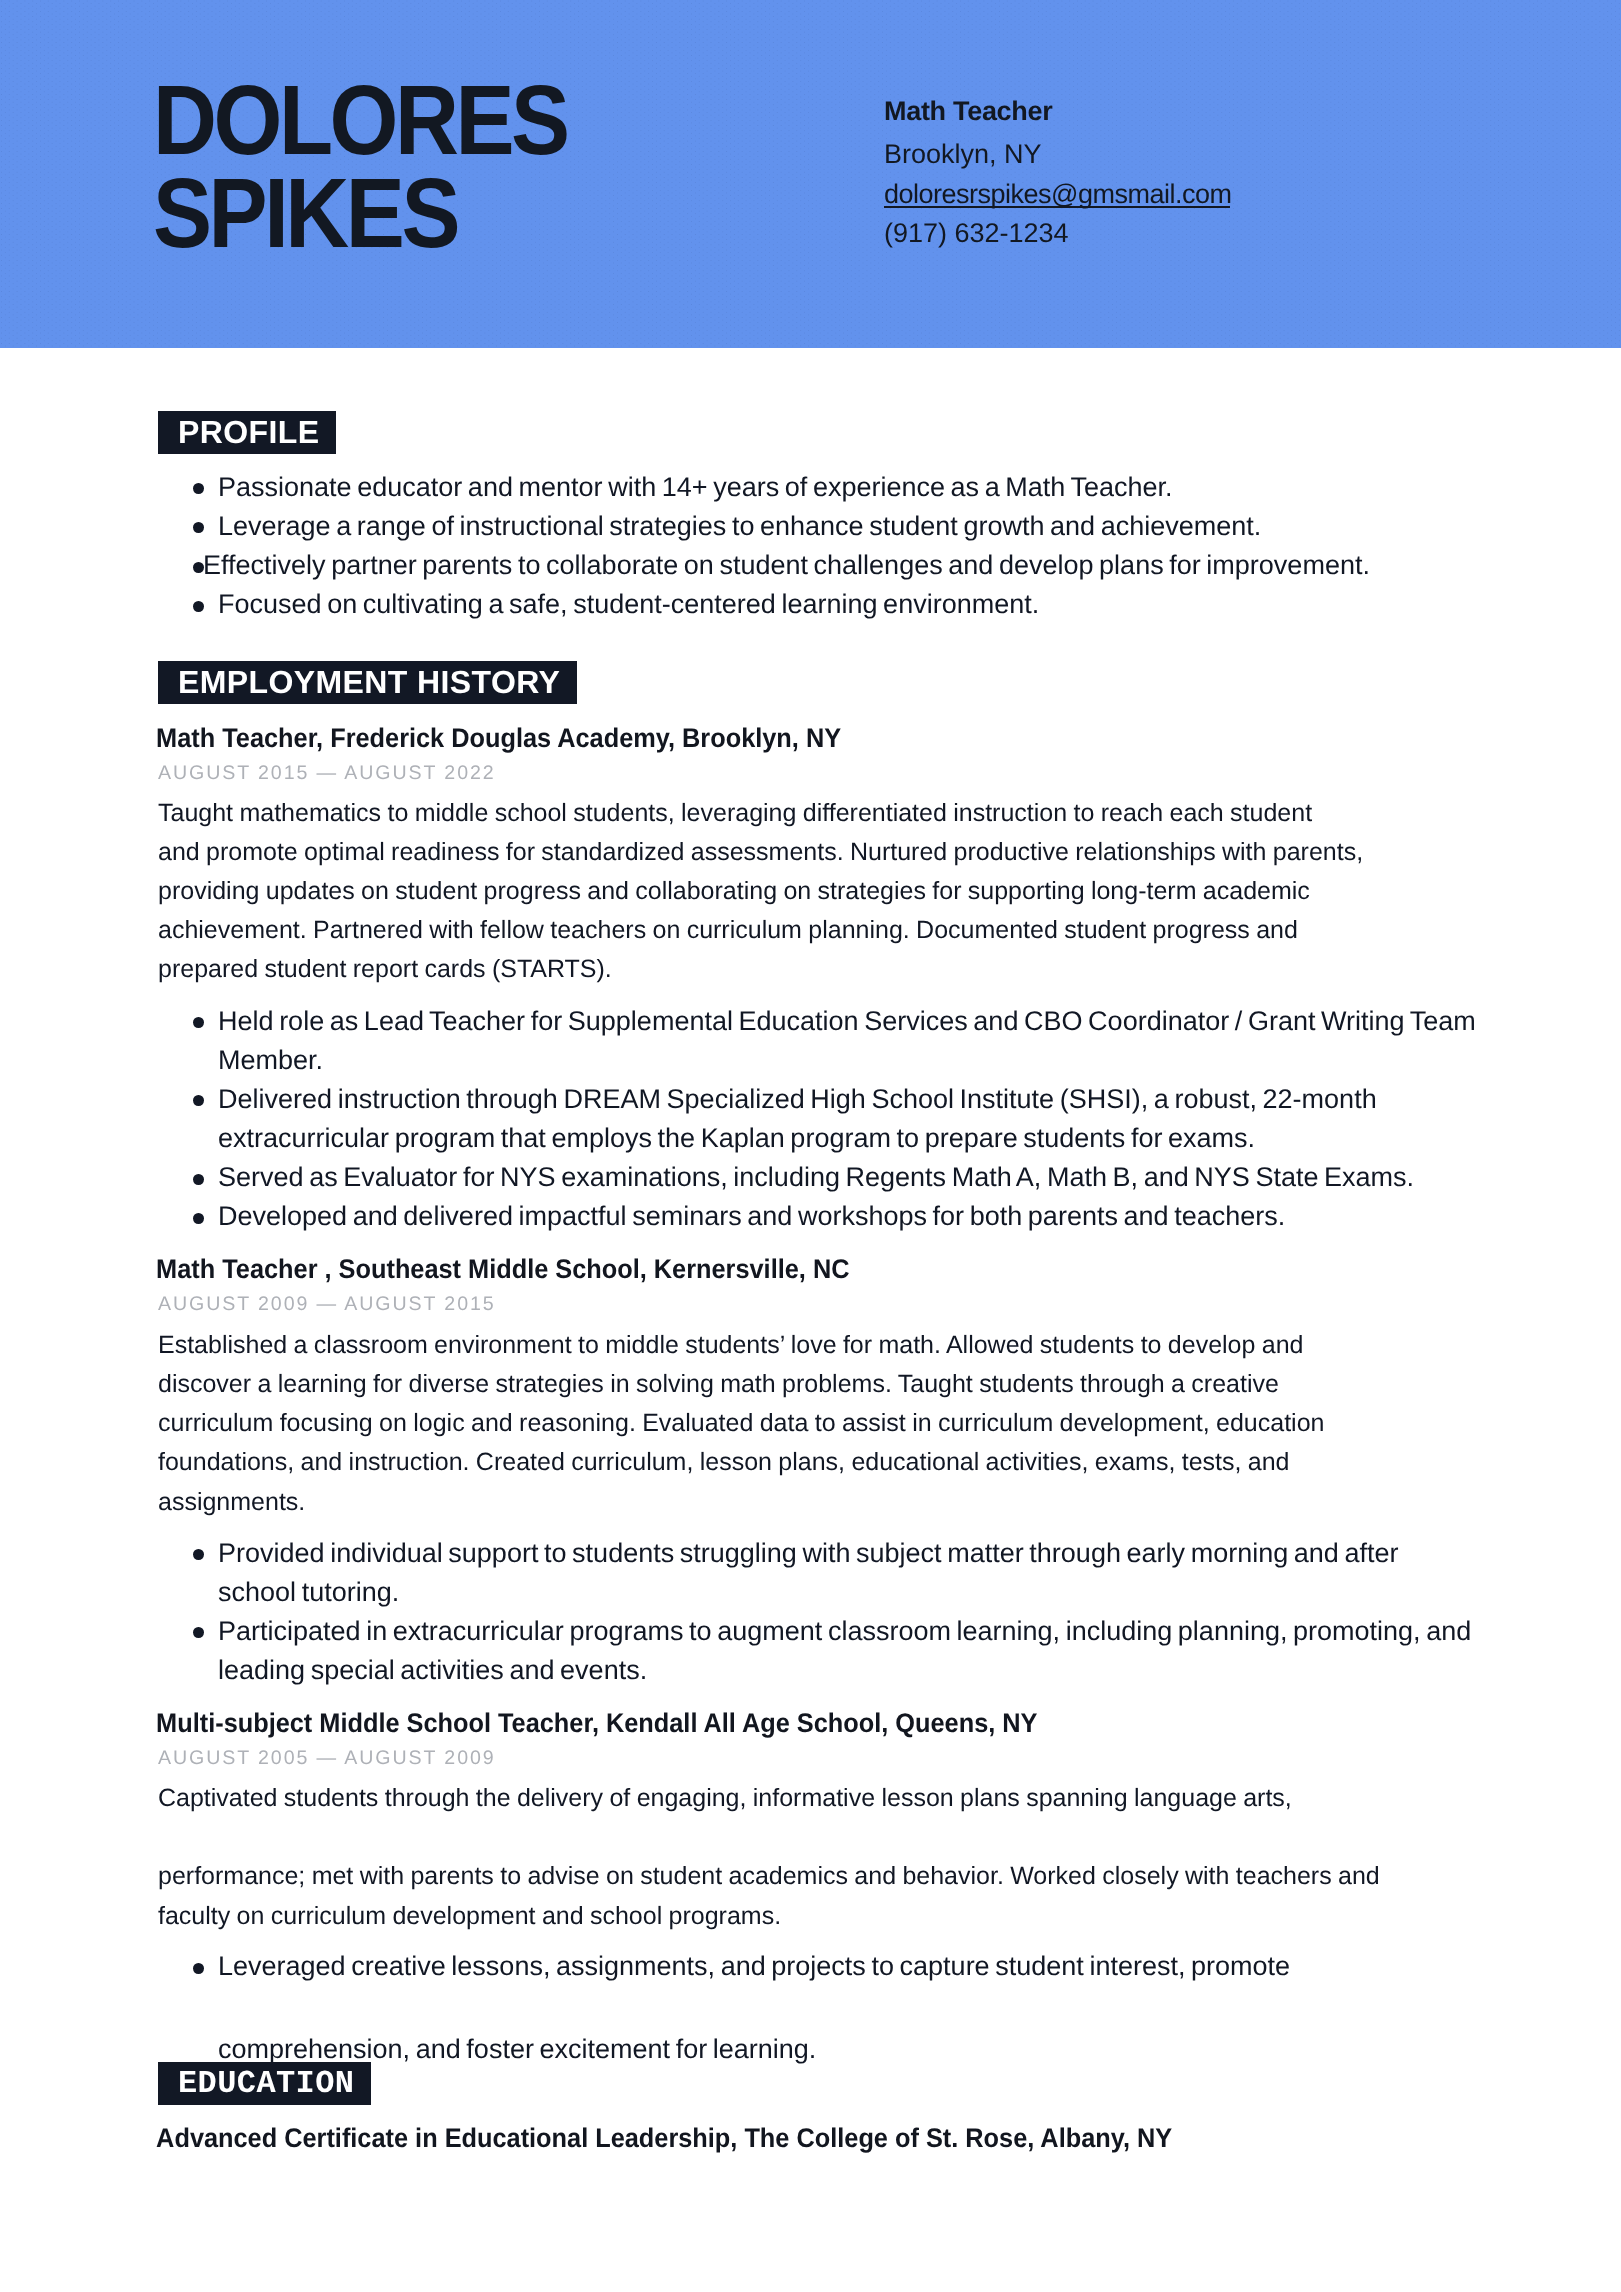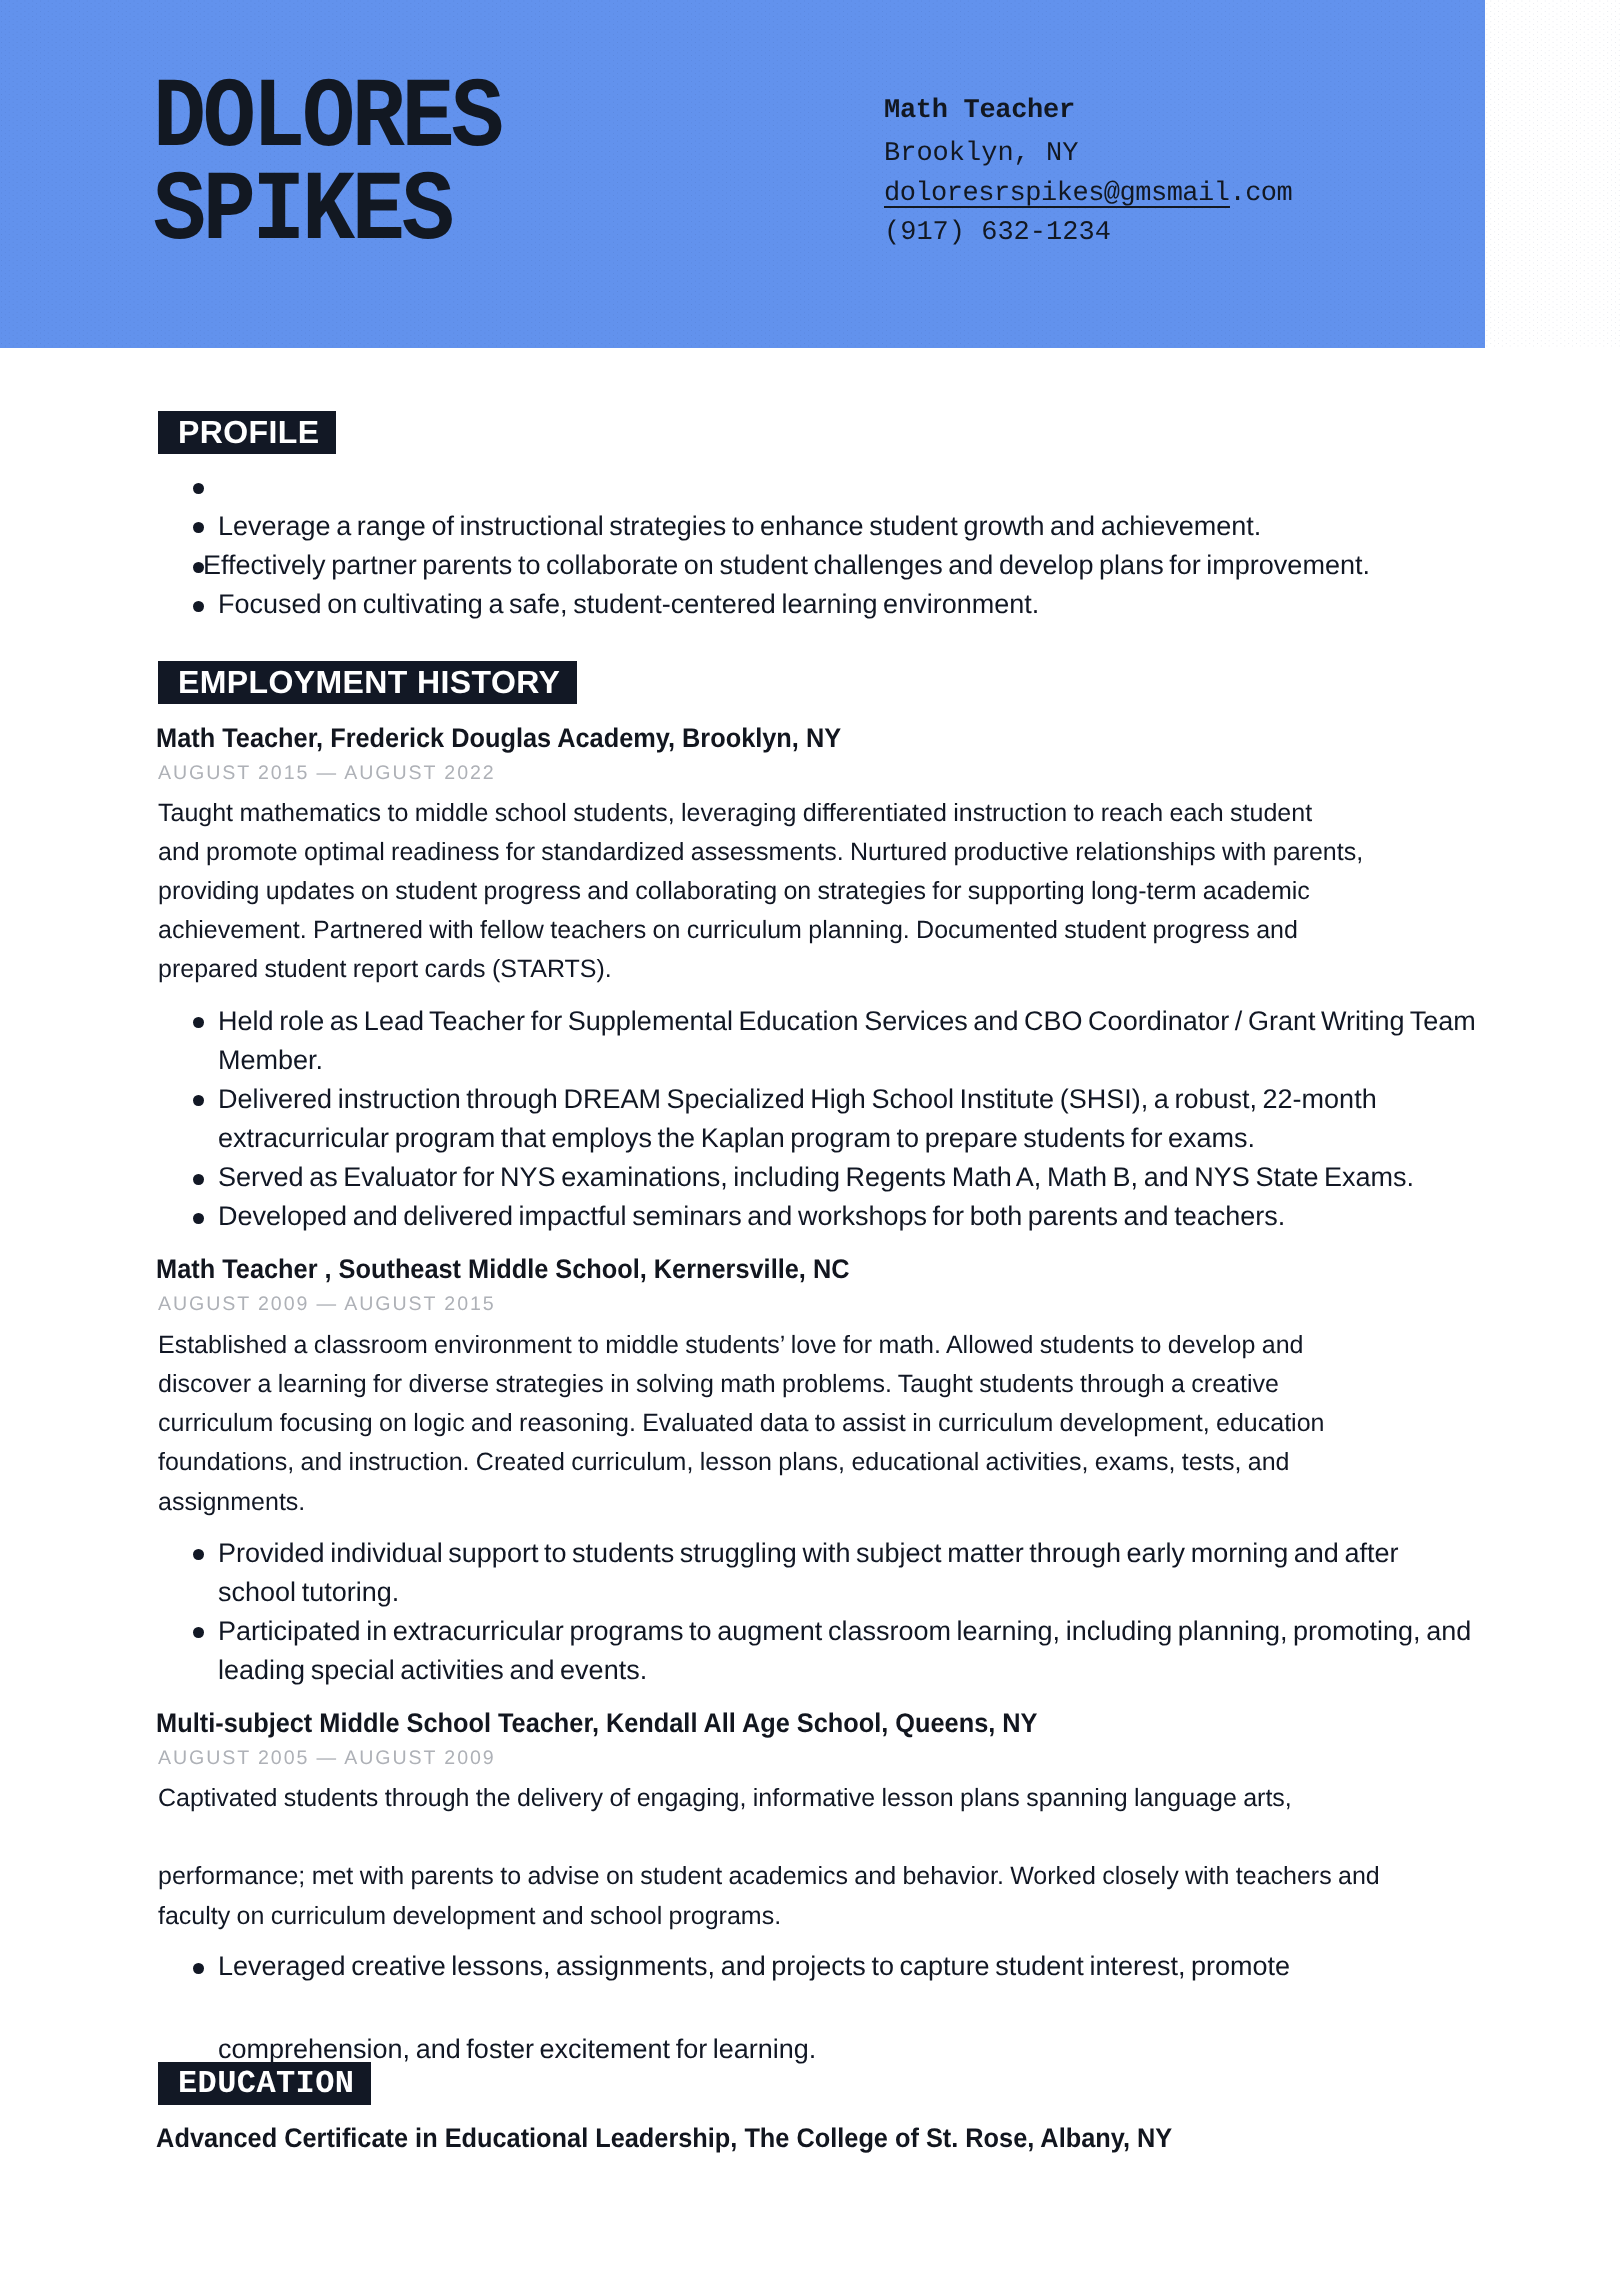--- a/index.html
+++ b/index.html
@@ -7,21 +7,21 @@
   html, body { width:1621px; height:2293px; background:#ffffff; }
   body {
     font-family:"Liberation Sans", sans-serif;
     color:#161c28;
     -webkit-font-smoothing:antialiased;
     text-rendering:geometricPrecision;
   }
   .page { position:relative; width:1621px; height:2293px; background:#ffffff; overflow:hidden; }
 
   
-  .header { position:absolute; left:0; top:0; width:1485px; height:348px; background:#6292ed;font-family:Liberation Mono, monospace; }
+  .header { position:absolute; left:0; top:0; width:1621px; height:348px; background:#6292ed; }
   .header-noise { position:absolute; left:0; top:0; width:1621px; height:348px;
     background-image:
       radial-gradient(circle at 0.5px 0.5px, rgba(30,50,100,0.11) 0.5px, transparent 0.7px),
       radial-gradient(circle at 0.5px 0.5px, rgba(30,50,100,0.10) 0.5px, transparent 0.7px);
     background-size: 7.8px 5.2px, 7.8px 5.2px;
     background-position: 1px 0.6px, 4.9px 3.2px;
   }
   .name-block { position:absolute; left:153px; top:0; width:745px; font-weight:700;
                 font-size:99px; line-height:99px; color:#121822; letter-spacing:-3.9px; }
   .name-block .nl { position:absolute; left:0; transform:scaleX(0.895); transform-origin:left center; white-space:pre; }
@@ -59,20 +59,21 @@
       <div class="cl role" style="top:98px">Math Teacher</div>
       <div class="cl" style="top:141px">Brooklyn, NY</div>
       <div class="cl email" style="top:181px"><span>doloresrspikes@gmsmail.com</span><span class="u"></span></div>
       <div class="cl" style="top:220px">(917) 632-1234</div>
     </div>
   </div>
 
   <div id="bodyLayer" class="body-layer">
     <div class="section" id="sec-profile">
         <div class="badge" style="left: 158px; top: 411px;">PROFILE</div>
+        <div class="ln bullet-line" style="left: 218px; top: 472px;">Passionate educator and mentor with 14+ years of experience as a Math Teacher.</div>
         <div class="dot" style="left: 193px; top: 483px;"></div>
         <div class="ln bullet-line" style="left: 218px; top: 511px;">Leverage a range of instructional strategies to enhance student growth and achievement.</div>
         <div class="dot" style="left: 193px; top: 522px;"></div>
         <div class="ln bullet-line" style="left: 203px; top: 550px;">Effectively partner parents to collaborate on student challenges and develop plans for improvement.</div>
         <div class="dot" style="left: 193px; top: 562px;"></div>
         <div class="ln bullet-line" style="left: 218px; top: 589px;">Focused on cultivating a safe, student-centered learning environment.</div>
         <div class="dot" style="left: 193px; top: 601px;"></div>
       </div>
     <div class="section" id="sec-employment">
         <div class="badge" style="left: 158px; top: 661px;">EMPLOYMENT HISTORY</div>

